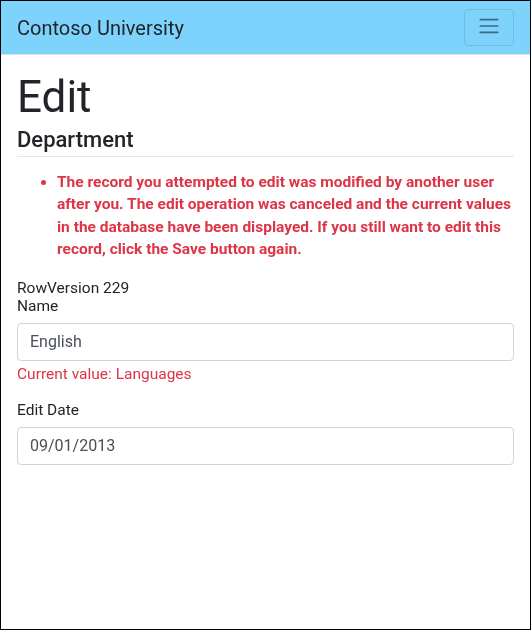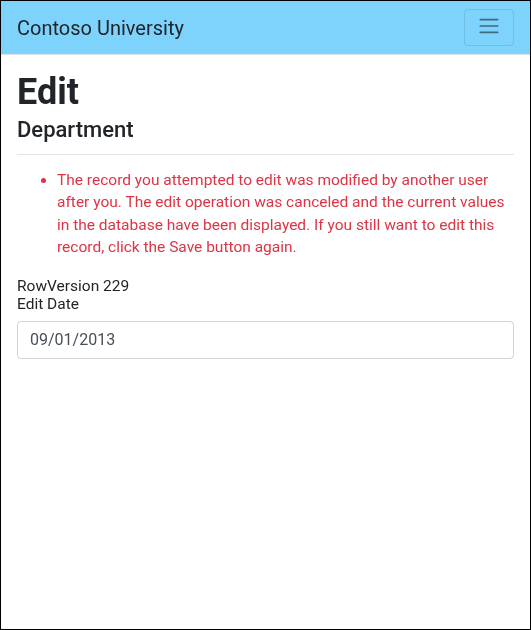--- a/index.html
+++ b/index.html
@@ -32,42 +32,43 @@
     border: 1px solid rgba(0,0,0,.1);
     border-radius: 4px;
     cursor: pointer;
     display: flex;
     align-items: center;
     justify-content: center;
   }
   .navbar-toggler svg { width: 24px; height: 24px; }
   .container { padding: 10px 16px 16px 16px; }
   h1 {
-    font-size: 36px;
-    font-weight: 700;
+    font-size: 44px;
+    font-weight: 400;
     margin: 6px 0 4px 0;
   }
   h4.subheading {
     font-size: 22px;
     font-weight: 500;
-    margin: 0 0 12px 0;
+    margin: 0 0 4px 0;
   }
   hr {
     border: none;
     border-top: 1px solid #e5e5e5;
     margin: 4px 0 14px 0;
   }
   .validation-summary {
     color: #dc3545;
     margin: 0 0 18px 0;
     padding-left: 40px;
   }
   .validation-summary li {
     line-height: 1.45;
     font-size: 15.5px;
+    font-weight: bold;
   }
   .row-version {
     font-size: 15.5px;
   }
   .form-group { margin-bottom: 18px; }
   .form-label {
     display: block;
     font-size: 15.5px;
     margin-bottom: 8px;
   }
@@ -111,20 +112,25 @@
 
   <ul class="validation-summary">
     <li>The record you attempted to edit was modified by another user after you. The edit operation was canceled and the current values in the database have been displayed. If you still want to edit this record, click the Save button again.</li>
   </ul>
 
   <div class="row-version">
     <span>RowVersion</span>
     <span>229</span>
   </div>
 
+  <div class="form-group">
+    <label class="form-label">Name</label>
+    <input type="text" class="form-control" value="English" style="">
+    <span class="field-validation">Current value: Languages</span>
+  </div>
 
 
   <div class="form-group">
     <label class="form-label">Edit Date</label>
     <input type="text" class="form-control" value="09/01/2013" style="">
   </div>
 
 </div>
 
 </body></html>

